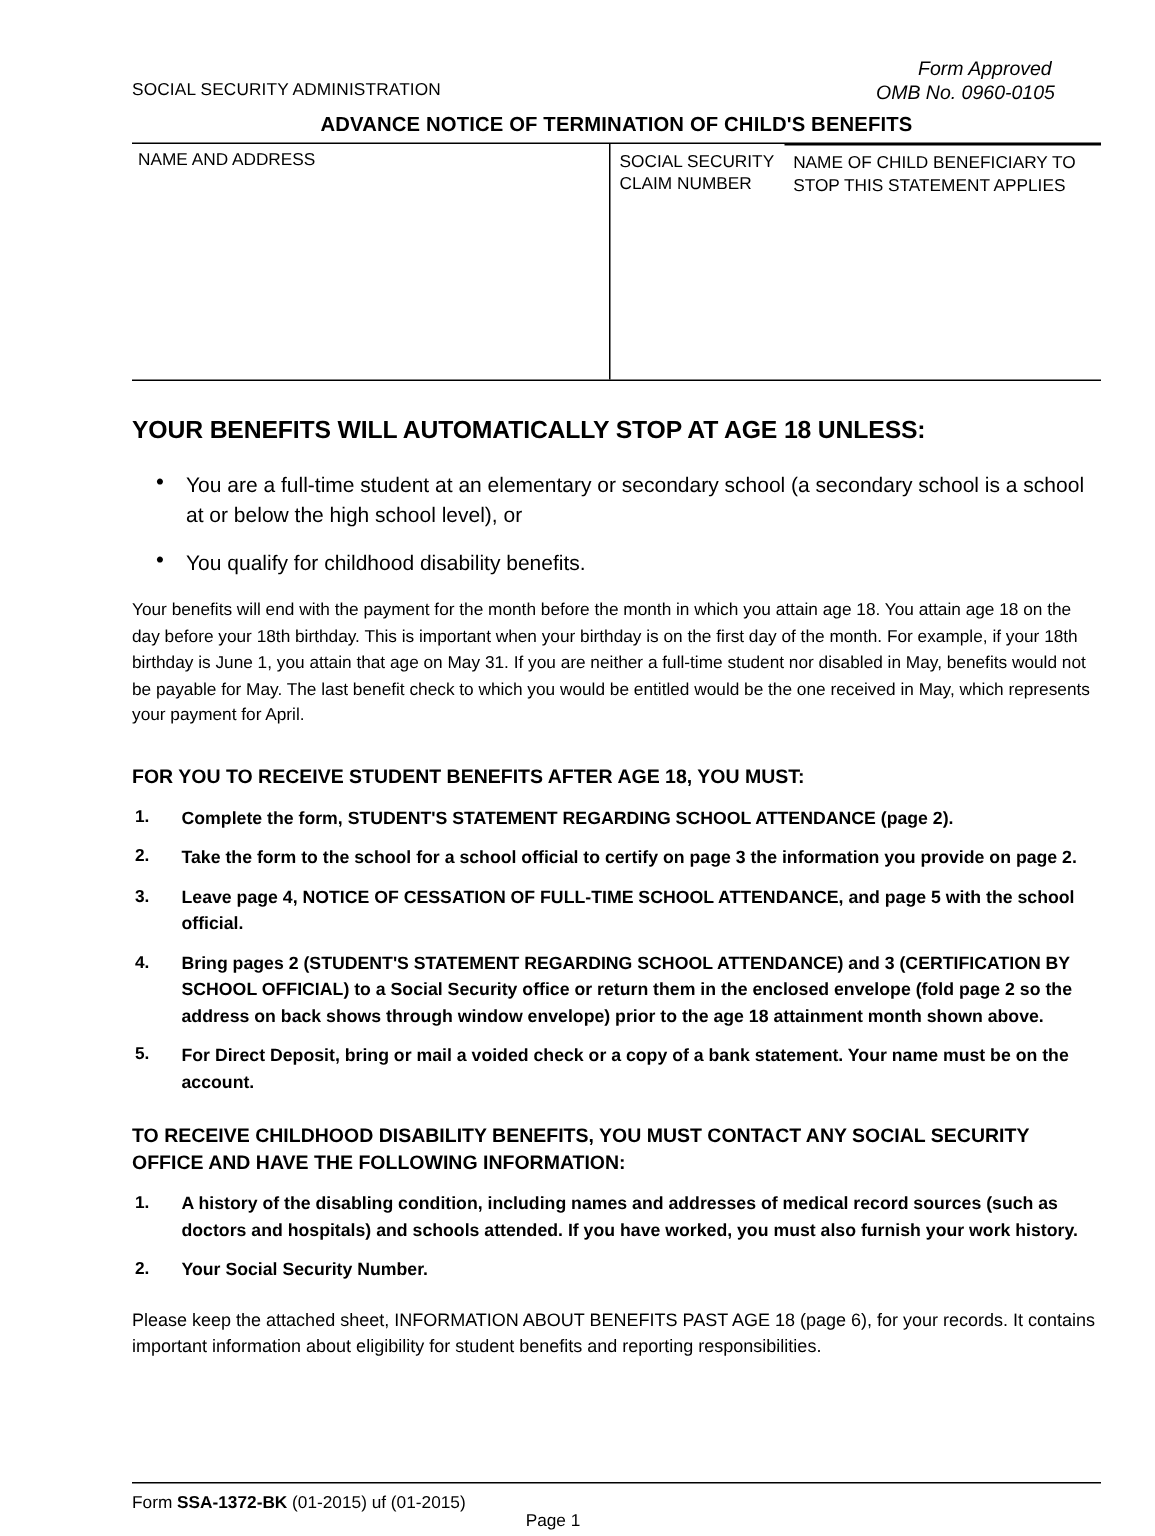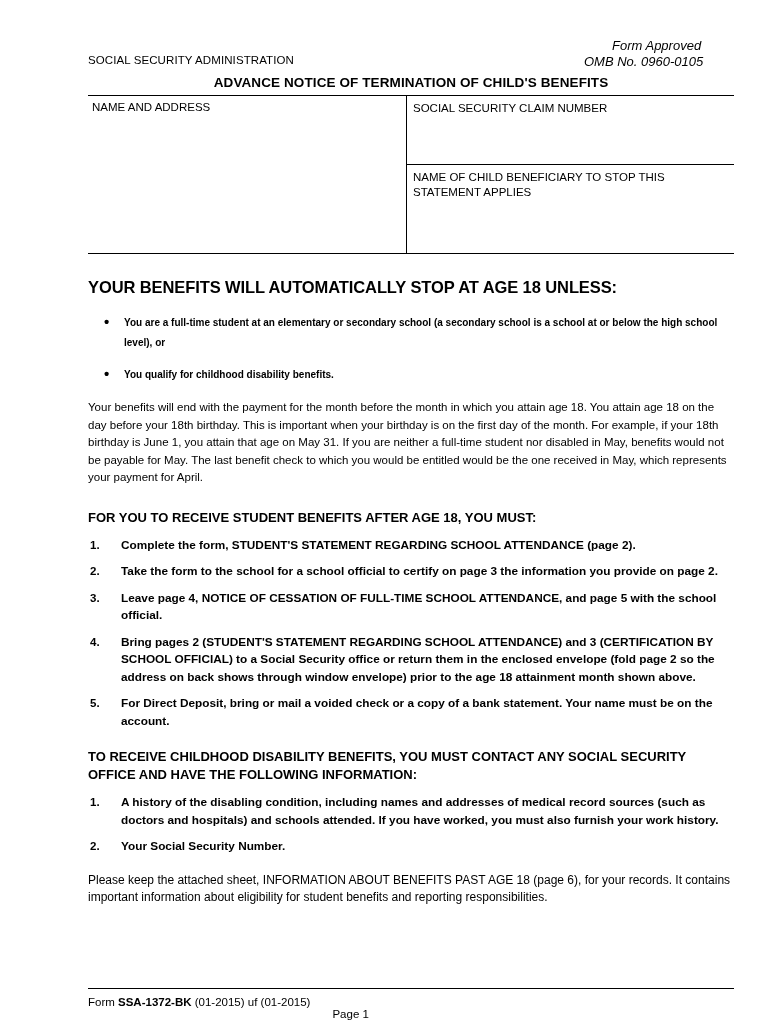--- a/index.html
+++ b/index.html
@@ -71,21 +71,21 @@
     width: 318px;
     box-sizing: border-box;
     padding: 5px 6px 0 4px;
     font-size: 11.5px;
   }
   .idblock .right {
     flex: 1;
     border-left: 1px solid #000;
     box-sizing: border-box;
     display: flex;
-    flex-direction: column;
+    flex-direction: row;
   }
   .idcell {
     box-sizing: border-box;
     padding: 5px 6px 0 6px;
     font-size: 11.5px;
     line-height: 15px;
   }
   .idcell.c1 { height: 68px; }
   .idcell.c2 { height: 84px; border-top: 1px solid #000; }
   .idcell.c3 { height: 60px; border-top: 1px solid #000; }
@@ -97,22 +97,22 @@
     margin: 24px 0 16px 0;
     letter-spacing: -0.1px;
   }
   ul.bullets {
     list-style: none;
     margin: 0 0 0 16px;
     padding: 0;
   }
   ul.bullets li {
     position: relative;
-    font-size: 10px;
-    font-weight: bold;
+    font-size: 14px;
+    font-weight: normal;
     line-height: 20px;
     margin-bottom: 12px;
     padding-left: 20px;
   }
   ul.bullets li:before {
     content: "\2022";
     position: absolute;
     left: 0;
     top: -1px;
     font-size: 15px;
@@ -171,21 +171,21 @@
     display: flex;
     align-items: flex-start;
   }
   .footer .fleft {
     font-size: 11.5px;
     line-height: 16px;
   }
   .footer .fleft b { font-weight: bold; }
   .footer .fpage {
     font-size: 11.5px;
-    margin-left: 22px;
+    margin-left: 40px;
     padding-top: 14px;
   }
 </style>
 </head>
 <body>
 
 <div class="page">
   <div class="sheet">
 
     <div class="top-header">

